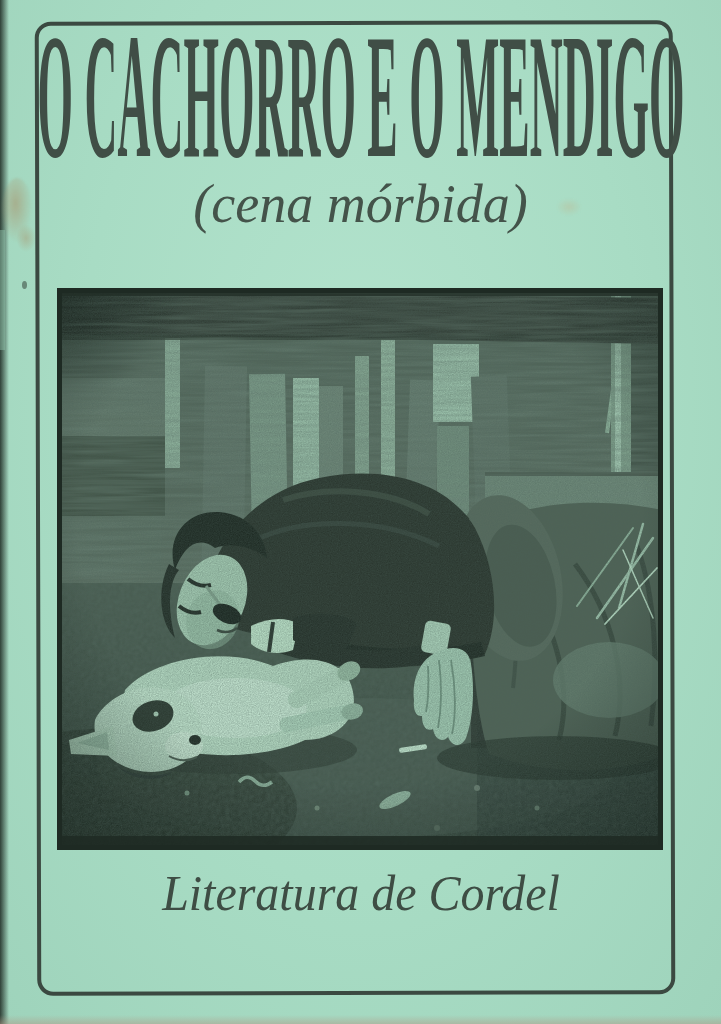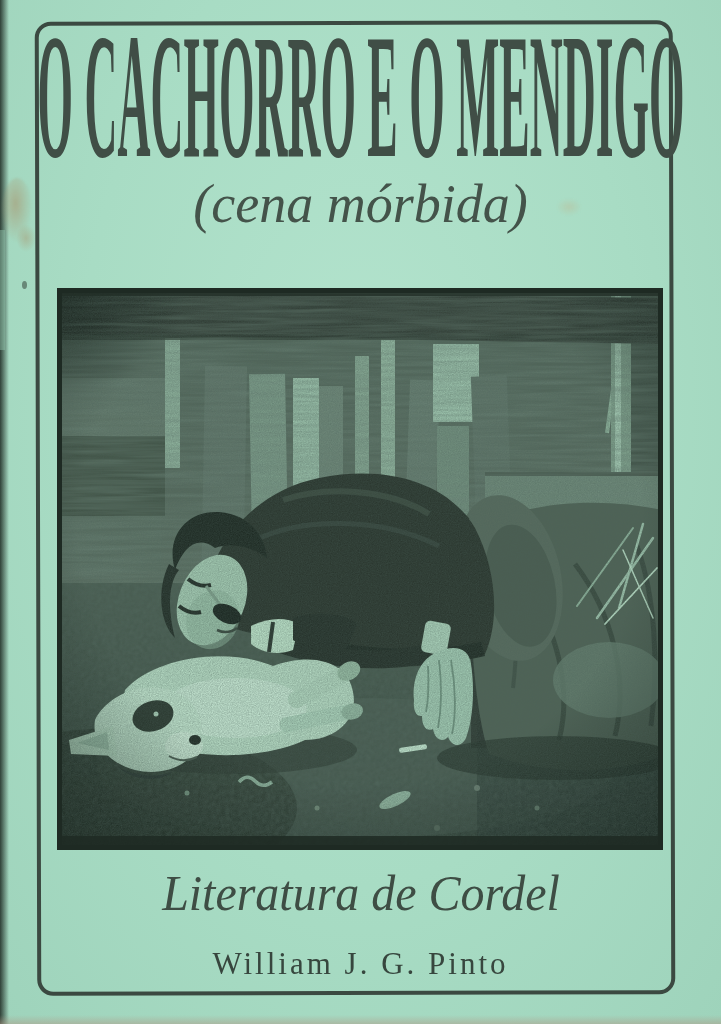--- a/index.html
+++ b/index.html
@@ -234,16 +234,15 @@
       <rect x="0" y="0" width="260" height="220" fill="url(#cornerTL)"></rect>
       <rect x="0" y="0" width="606" height="562" filter="url(#grain)" opacity="0.5"></rect>
       <rect x="0" y="0" width="606" height="562" filter="url(#lightgrain)" opacity="0.28"></rect>
       <rect x="0" y="548" width="606" height="14" fill="#1e2a23" opacity="0.85"></rect>
       <rect x="0" y="0" width="606" height="8" fill="#222e27" opacity="0.8"></rect>
       <rect x="2.5" y="2.5" width="601" height="557" fill="none" stroke="#1e2a23" stroke-width="5"></rect>
     </svg>
   </div>
 
   <span class="series-line">Literatura de Cordel</span>
-  <span class="author-line">William J. G. Pinto</span>
 
   <div class="bottom-edge"></div>
 </div>
 
 </body></html>

